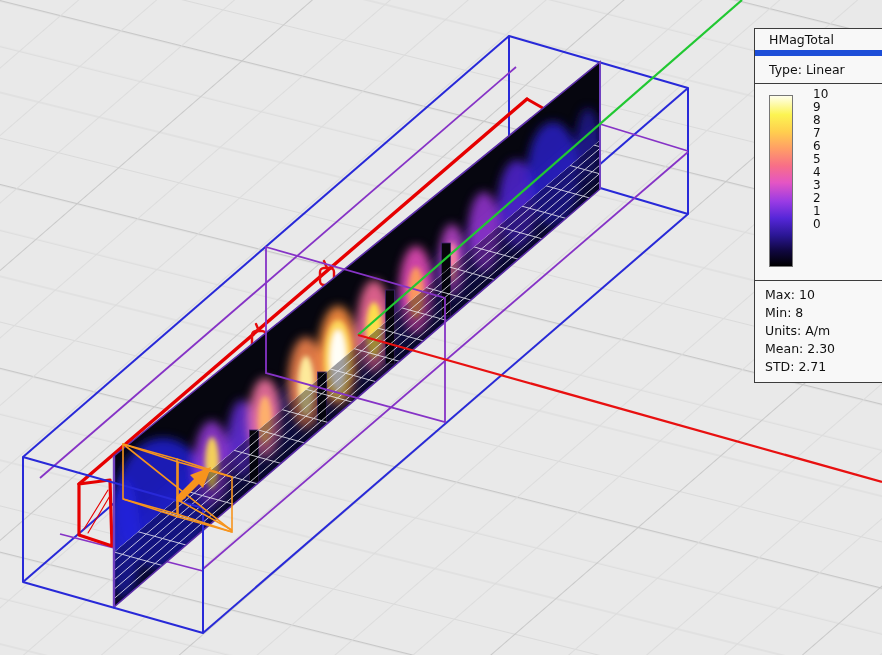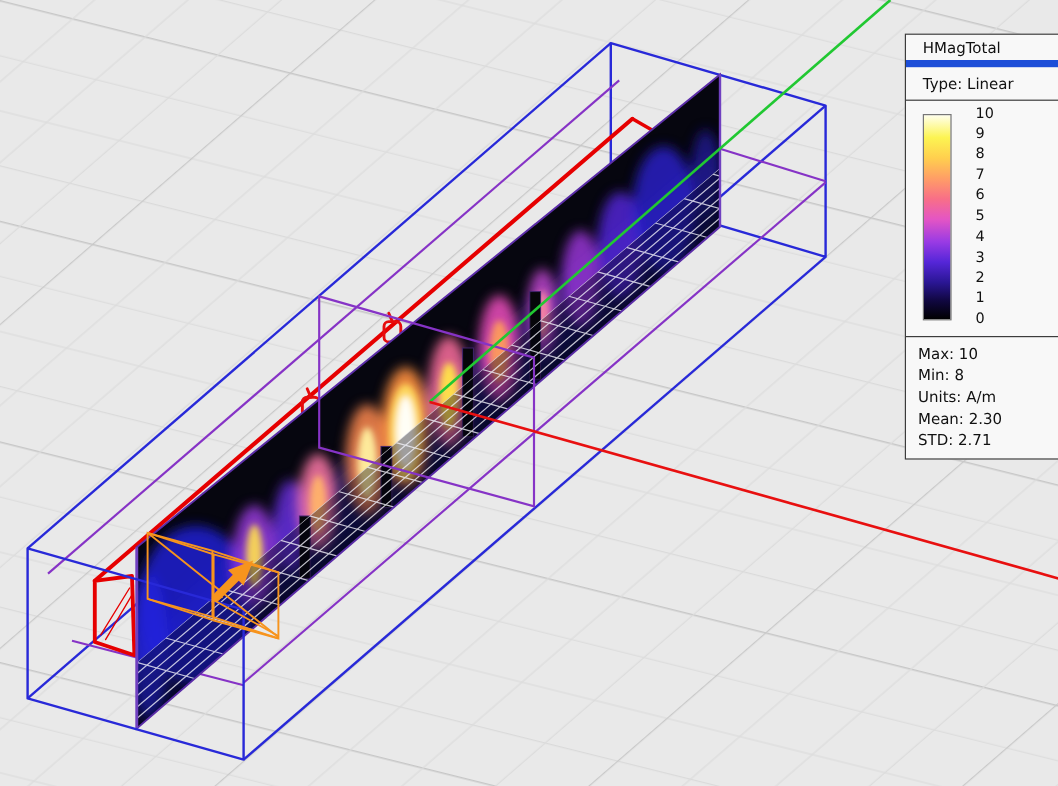--- a/index.html
+++ b/index.html
@@ -20,21 +20,21 @@
   .lg-scale{height:196px;position:relative;border-top:1px solid #3c3c3c;}
   .lg-bar{
     position:absolute;left:14px;top:11px;width:22px;height:170px;
     border:1px solid #777;
     background:linear-gradient(to bottom,
       #ffffec 0%,#fcf452 11%,#ffcf4e 21%,#ff9e66 31%,#f86f87 41%,
       #e455c4 51%,#9a3be4 62%,#5526d8 72%,#2a1694 82%,#100740 91%,#000000 100%);
   }
   .lg-ticks{
     position:absolute;left:58px;top:4px;height:184px;width:40px;
-    display:flex;flex-direction:column;justify-content:space-between;
+    display:flex;flex-direction:column;
     font-size:12px;
   }
   .lg-ticks div{height:13px;line-height:13px;}
   .lg-stats{border-top:1px solid #3c3c3c;padding:5px 8px 6px 10px;line-height:18px;}
 </style>
 </head>
 <body>
 
 <svg id="scene" width="882" height="655" viewBox="0 0 882 655">
   <defs>

